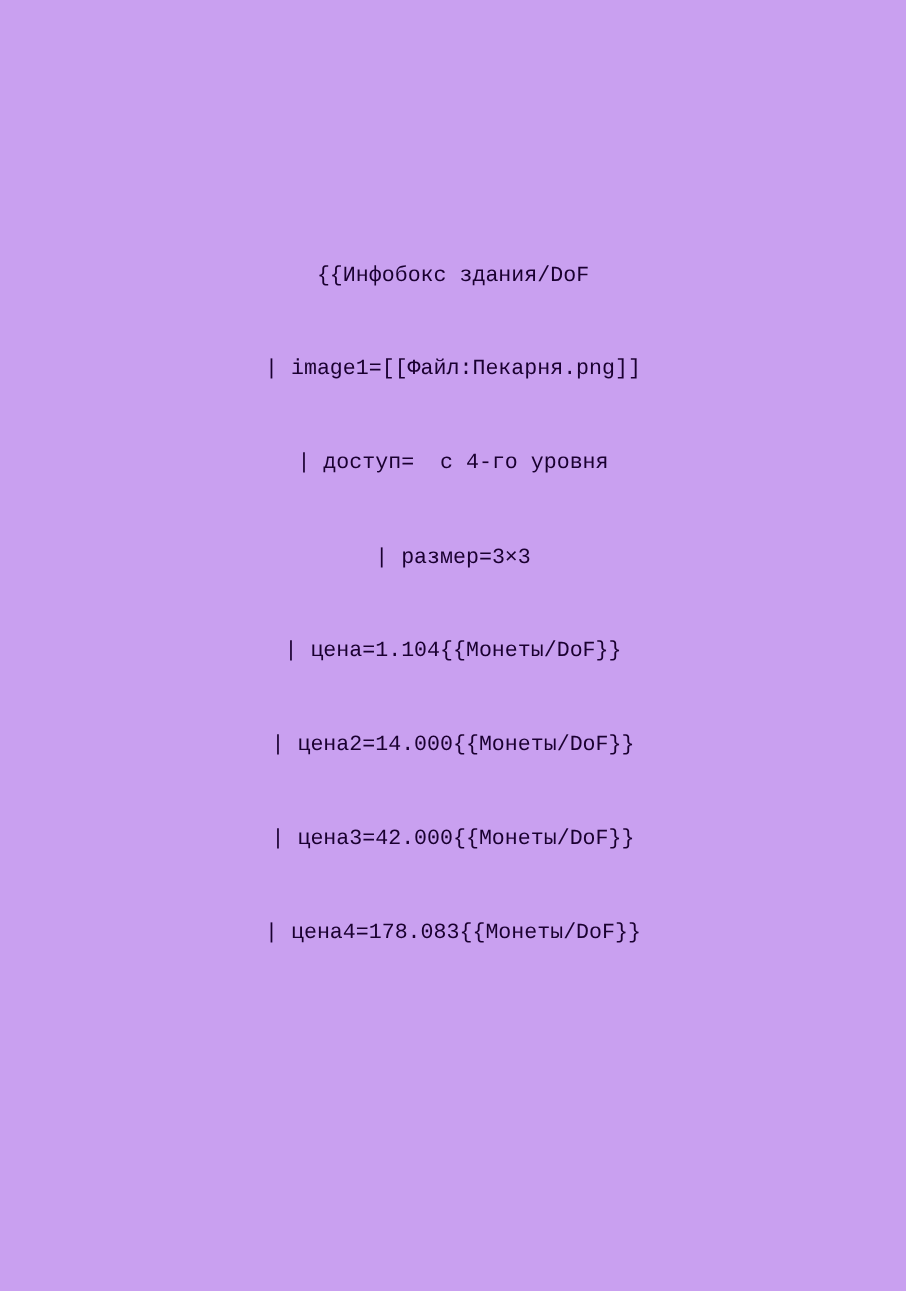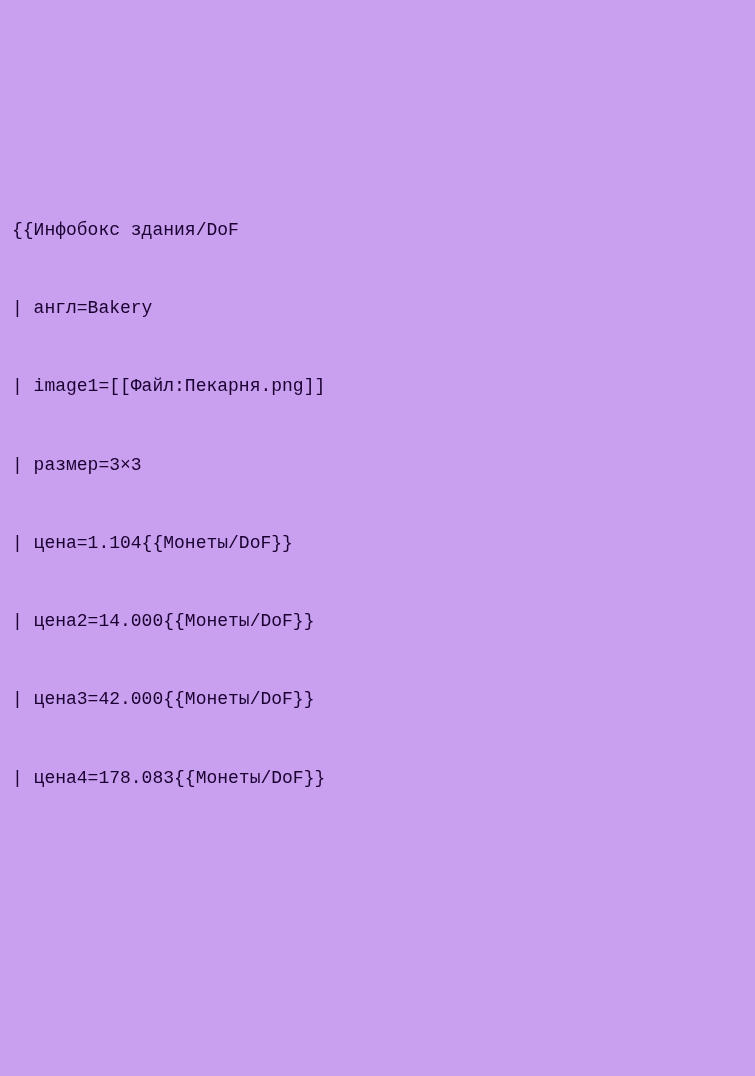--- a/index.html
+++ b/index.html
@@ -21,32 +21,33 @@
       word-break: break-word;
     }
 
     .content-block {
       width: 100%;
     }
 
     .line {
       display: block;
       white-space: pre-wrap;
+      text-align: center;
     }
   </style>
 </head>
 <body>
 
 
 
 <div class="content-block">
   <div>
     <span class="line">{{Инфобокс здания/DoF</span>
-    <span class="line">| англ=Bakery</span>
     <span class="line">| image1=[[Файл:Пекарня.png]]</span>
+    <span class="line">| доступ=  с 4-го уровня</span>
     <span class="line">| размер=3×3</span>
     <span class="line">| цена=1.104{{Монеты/DoF}}</span>
     <span class="line">| цена2=14.000{{Монеты/DoF}}</span>
     <span class="line">| цена3=42.000{{Монеты/DoF}}</span>
     <span class="line">| цена4=178.083{{Монеты/DoF}}</span>
     
     
     
     
     

